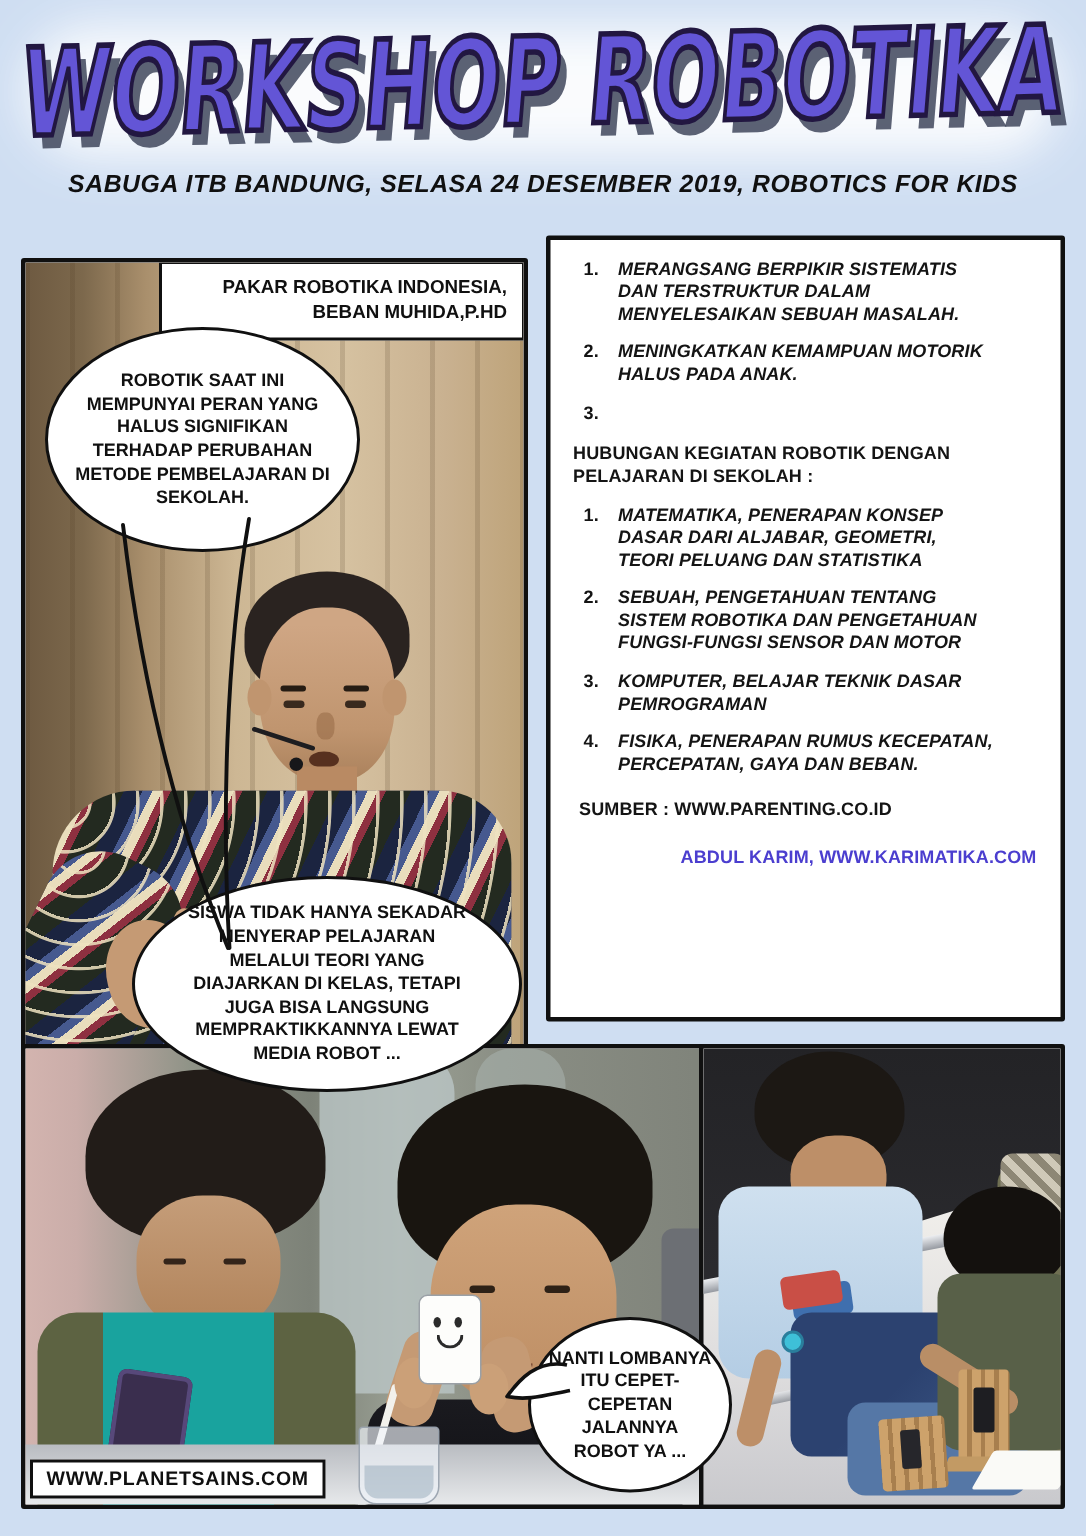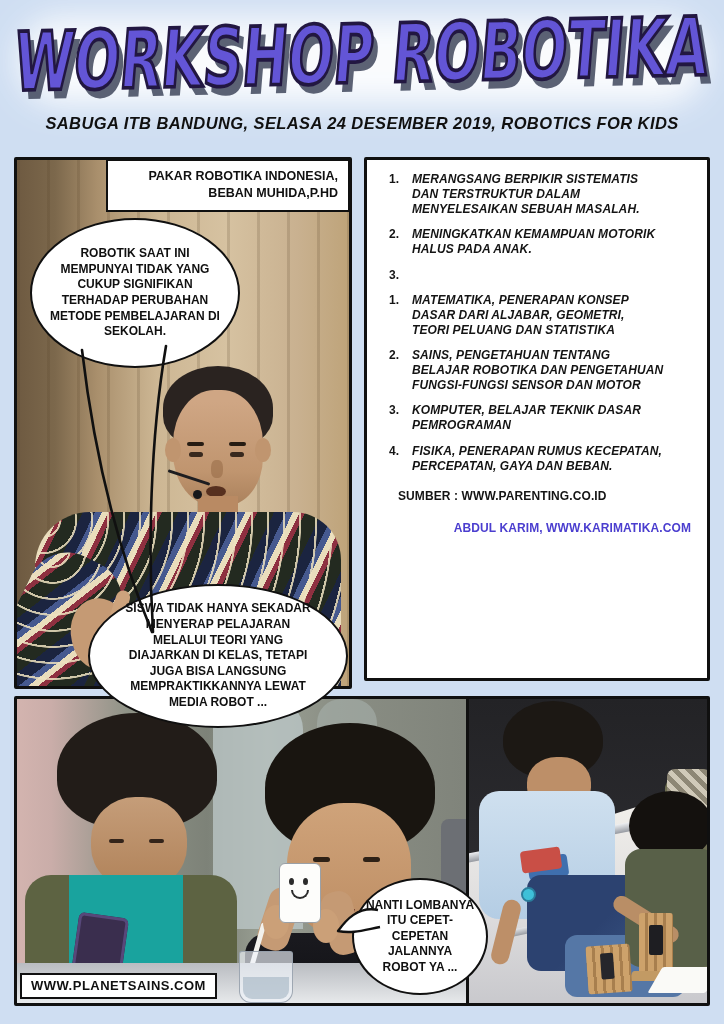--- a/index.html
+++ b/index.html
@@ -21,33 +21,33 @@
     text-shadow:6px 6px 0 rgba(64,70,92,.85);
     white-space:nowrap;
   }
   .subtitle{
     position:relative;margin-top:34px;
     font-weight:bold;font-style:italic;font-size:16.5px;letter-spacing:.4px;color:#101010;
     white-space:nowrap;
   }
   
   .panel{position:absolute;border:3px solid #101010;box-sizing:border-box;border-radius:2px;background:#fff;overflow:hidden;}
-  .photoA{left:14px;top:157px;width:338px;height:532px;}
+  .photoA{left:14px;top:172px;width:338px;height:532px;}
   .textB {left:364px;top:157px;width:346px;height:524px;padding:12px 10px 8px 15px;}
   .photoC{left:14px;top:696px;width:518px;height:310px;}
   .photoD{left:466px;top:696px;width:244px;height:310px;}
 
   
   .textB{font-size:12px;line-height:1.26;font-weight:bold;color:#141414;letter-spacing:.1px;}
   .heading{margin:7px 0 11px;}
   .heading.h2{max-width:272px;margin-top:12px;}
   .li{display:flex;margin:0 0 10px;}
   .num{flex:none;width:30px;padding-left:7px;box-sizing:border-box;}
   .txt{max-width:252px;font-style:italic;}
-  .source{margin:15px 16px 17px;}
+  .source{margin:15px 4px 17px;}
   .credit{color:#4b3ecf;text-align:right;padding-right:6px;}
 
   
   .bubble{
     position:absolute;z-index:25;background:#ffffff;border:2.5px solid #101010;border-radius:50%;
     display:flex;align-items:center;justify-content:center;text-align:center;
     font-weight:bold;font-size:12px;line-height:1.3;color:#101010;box-sizing:border-box;
   }
   .b1{left:30px;top:218px;width:210px;height:150px;}
   .b1 .btext{width:176px;}
@@ -202,28 +202,29 @@
       <span class="txt">MERANGSANG BERPIKIR SISTEMATIS DAN TERSTRUKTUR DALAM MENYELESAIKAN SEBUAH MASALAH.</span>
     </div>
     <div class="li">
       <span class="num">2.</span>
       <span class="txt">MENINGKATKAN KEMAMPUAN MOTORIK HALUS PADA ANAK.</span>
     </div>
     <div class="li">
       <span class="num">3.</span>
     </div>
 
+    <div class="heading h2">HUBUNGAN KEGIATAN ROBOTIK DENGAN PELAJARAN DI SEKOLAH :</div>
 
     <div class="li">
       <span class="num">1.</span>
       <span class="txt">MATEMATIKA, PENERAPAN KONSEP DASAR DARI ALJABAR, GEOMETRI, TEORI PELUANG DAN STATISTIKA</span>
     </div>
     <div class="li">
       <span class="num">2.</span>
-      <span class="txt">SAINS, PENGETAHUAN TENTANG BELAJAR ROBOTIKA DAN PENGETAHUAN FUNGSI-FUNGSI SENSOR DAN MOTOR</span>
+      <span class="txt">SEBUAH, PENGETAHUAN TENTANG SISTEM ROBOTIKA DAN PENGETAHUAN FUNGSI-FUNGSI SENSOR DAN MOTOR</span>
     </div>
     <div class="li">
       <span class="num">3.</span>
       <span class="txt">KOMPUTER, BELAJAR TEKNIK DASAR PEMROGRAMAN</span>
     </div>
     <div class="li">
       <span class="num">4.</span>
       <span class="txt">FISIKA, PENERAPAN RUMUS KECEPATAN, PERCEPATAN, GAYA DAN BEBAN.</span>
     </div>
 
@@ -287,21 +288,21 @@
         <b></b>
         <i></i>
       </div>
     <div class="ill wbotD wbot2">
         <b></b>
       </div>
     <div class="ill paperD"></div>
   </section>
 
   <div class="bubble b1">
-    <div class="btext">ROBOTIK SAAT INI MEMPUNYAI TIDAK YANG CUKUP SIGNIFIKAN TERHADAP PERUBAHAN METODE PEMBELAJARAN DI SEKOLAH.</div>
+    <div class="btext">ROBOTIK SAAT INI MEMPUNYAI PERAN YANG HALUS SIGNIFIKAN TERHADAP PERUBAHAN METODE PEMBELAJARAN DI SEKOLAH.</div>
   </div>
   <div class="bubble b2">
     <div class="btext">SISWA TIDAK HANYA SEKADAR MENYERAP PELAJARAN MELALUI TEORI YANG DIAJARKAN DI KELAS, TETAPI JUGA BISA LANGSUNG MEMPRAKTIKKANNYA LEWAT MEDIA ROBOT ...</div>
   </div>
   <div class="bubble b3">
     <div class="btext">NANTI LOMBANYA ITU CEPET-CEPETAN JALANNYA ROBOT YA ...</div>
   </div>
 
   <svg class="tails" width="724" height="1024" viewBox="0 0 724 1024">
     <path d="M 82 350 C 96 470 122 560 152 632" fill="none" stroke="#101010" stroke-width="2.6" stroke-linecap="round"></path>

